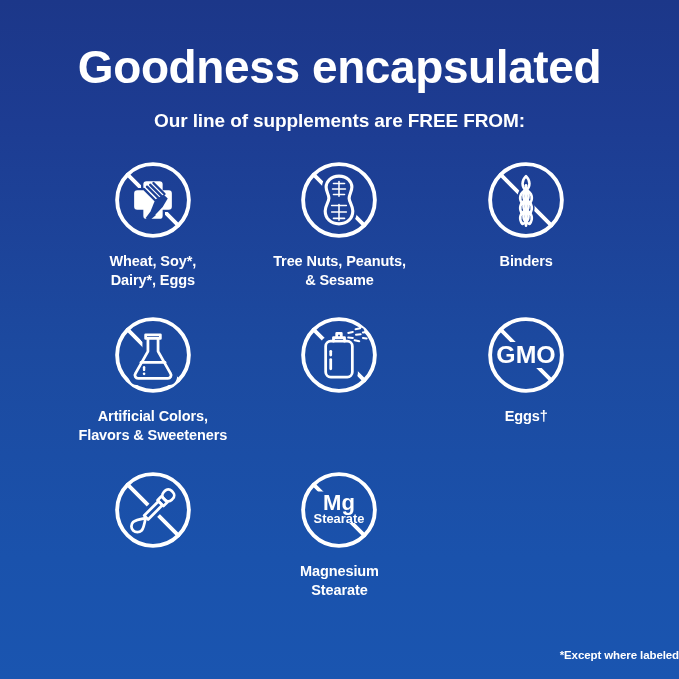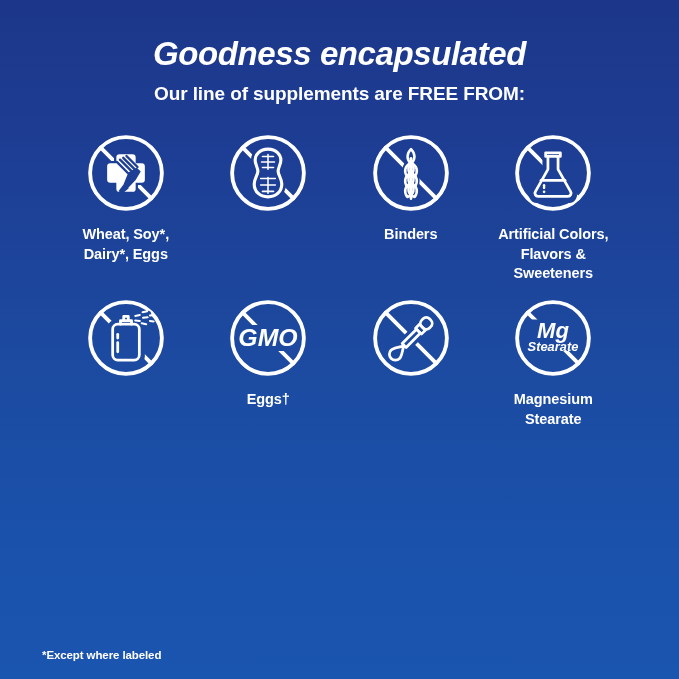--- a/index.html
+++ b/index.html
@@ -30,60 +30,57 @@
     align-items: center;
   }
 
   
   .header {
     width: 100%;
     text-align: center;
     padding-top: 26px;
   }
   .headline {
-    font-size: 33px;
+    font-size: 46px;
     font-weight: 700;
     letter-spacing: -0.4px;
     line-height: 1.12;
-    margin: 10px;
-    color: #ffffff;
-    font-style: italic;
+    margin: 16px;
+    color: #ffffff;
   }
   .subhead {
     font-size: 19px;
     font-weight: 700;
     letter-spacing: -0.1px;
     margin: 4px 0 0 0;
     color: #ffffff;
   }
 
   
   .grid {
     width: 560px;
     margin-top: 22px;
     display: grid;
-    grid-template-columns: repeat(4, 1fr);
+    grid-template-columns: repeat(3, 1fr);
     grid-auto-rows: 155px;
     row-gap: 0px;
     column-gap: 0px;
-    gap: 10px;
   }
   .cell {
     display: flex;
     flex-direction: column;
     align-items: center;
     justify-content: flex-start;
   }
   .icon-wrap {
     width: 92px;
     height: 92px;
     display: flex;
     align-items: center;
     justify-content: center;
-    font-style: italic;
   }
   .icon-wrap svg {
     display: block;
     width: 92px;
     height: 92px;
   }
   .cell-label {
     margin-top: 6px;
     font-size: 14.5px;
     font-weight: 700;
@@ -93,21 +90,21 @@
     color: #ffffff;
     letter-spacing: -0.1px;
   }
 
   
   .footnotes {
     position: absolute;
     left: 10px;
     right: 0;
     bottom: 14px;
-    text-align: left;
+    text-align: right;
     padding-left: 32px;
   }
   .footnote {
     font-size: 11.5px;
     font-weight: 700;
     line-height: 1.55;
     color: #ffffff;
     letter-spacing: -0.1px;
     margin: 0;
   }
@@ -178,20 +175,22 @@
             <line x1="43" y1="38" x2="57" y2="38"></line>
             <line x1="44" y1="44" x2="56" y2="44"></line>
             <line x1="42" y1="56" x2="58" y2="56"></line>
             <line x1="42" y1="63" x2="58" y2="63"></line>
             <line x1="44" y1="70" x2="56" y2="70"></line>
             <line x1="50" y1="30" x2="50" y2="46"></line>
             <line x1="50" y1="55" x2="50" y2="72"></line>
           </g>
         </svg>
       </div>
+      <div class="cell-label">Tree Nuts, Peanuts,
+&amp; Sesame</div>
     </div>
 
     <div class="cell">
       <div class="icon-wrap">
         <svg viewBox="0 0 100 100">
           <defs>
             <mask id="m3">
               <rect x="0" y="0" width="100" height="100" fill="#fff"></rect>
               <g fill="#000" stroke="#000" stroke-width="8" stroke-linejoin="round">
                 <path d="M50 24 c5 5 5 11 0 16 c-5 -5 -5 -11 0 -16 z"></path>

